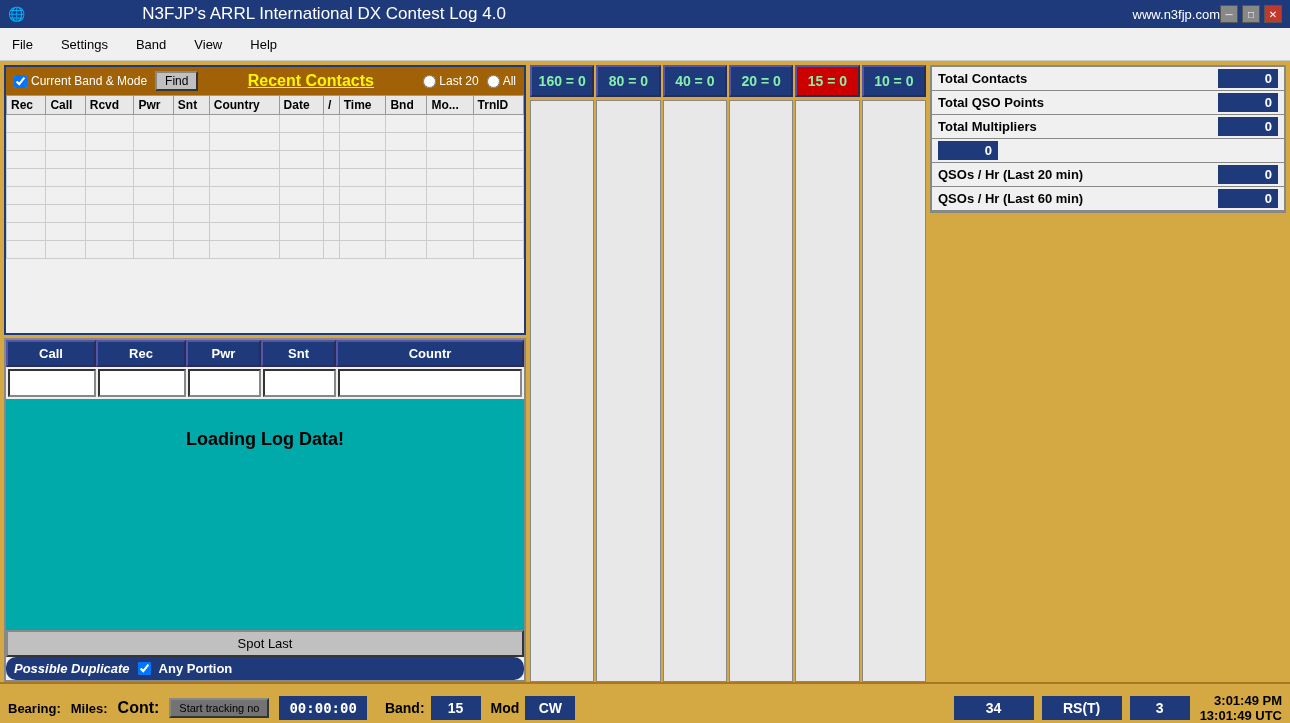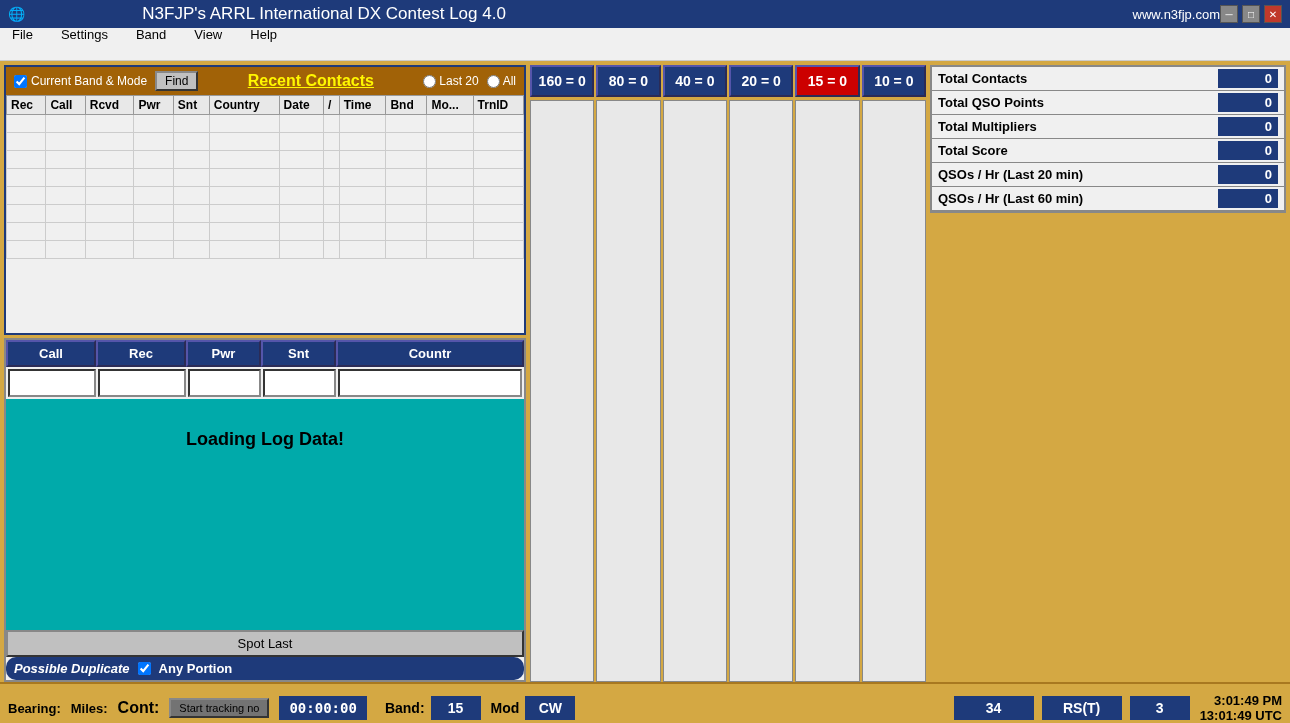--- a/index.html
+++ b/index.html
@@ -46,21 +46,21 @@
       justify-content: center;
       font-size: 10px;
       color: white;
     }
     .titlebar-btn.close { background: #c0392b; }
 
     
     .menubar {
       background: #f0f0f0;
       display: flex;
-      align-items: flex-end;
+      align-items: center;
       height: 24px;
       padding: 16px 8px;
       gap: 20px;
       border-bottom: 1px solid #ccc;
     }
     .menubar-item {
       font-size: 13px;
       cursor: pointer;
       padding: 2px 4px;
     }
@@ -212,21 +212,21 @@
       flex-direction: column;
       gap: 3px;
     }
     .band-stats-header {
       display: flex;
       gap: 2px;
     }
     .band-btn {
       flex: 1;
       background: #1e3a7a;
-      color: #ffffff;
+      color: #86efac;
       border: 2px outset #5555aa;
       text-align: center;
       font-weight: bold;
       font-size: 14px;
       padding: 6px 2px;
       cursor: pointer;
     }
     .band-btn.active {
       background: #cc0000;
     }
@@ -556,21 +556,20 @@
       </div>
       <div class="score-row">
         <span class="score-label">Total QSO Points</span>
         <span class="score-value">0</span>
       </div>
       <div class="score-row">
         <span class="score-label">Total Multipliers</span>
         <span class="score-value">0</span>
       </div>
       <div class="score-row">
-        <span class="score-label">Total Score</span>
         <span class="score-value">0</span>
       </div>
       <div class="score-row">
         <span class="score-label">QSOs / Hr (Last 20 min)</span>
         <span class="score-value">0</span>
       </div>
       <div class="score-row">
         <span class="score-label">QSOs / Hr (Last 60 min)</span>
         <span class="score-value">0</span>
       </div>

